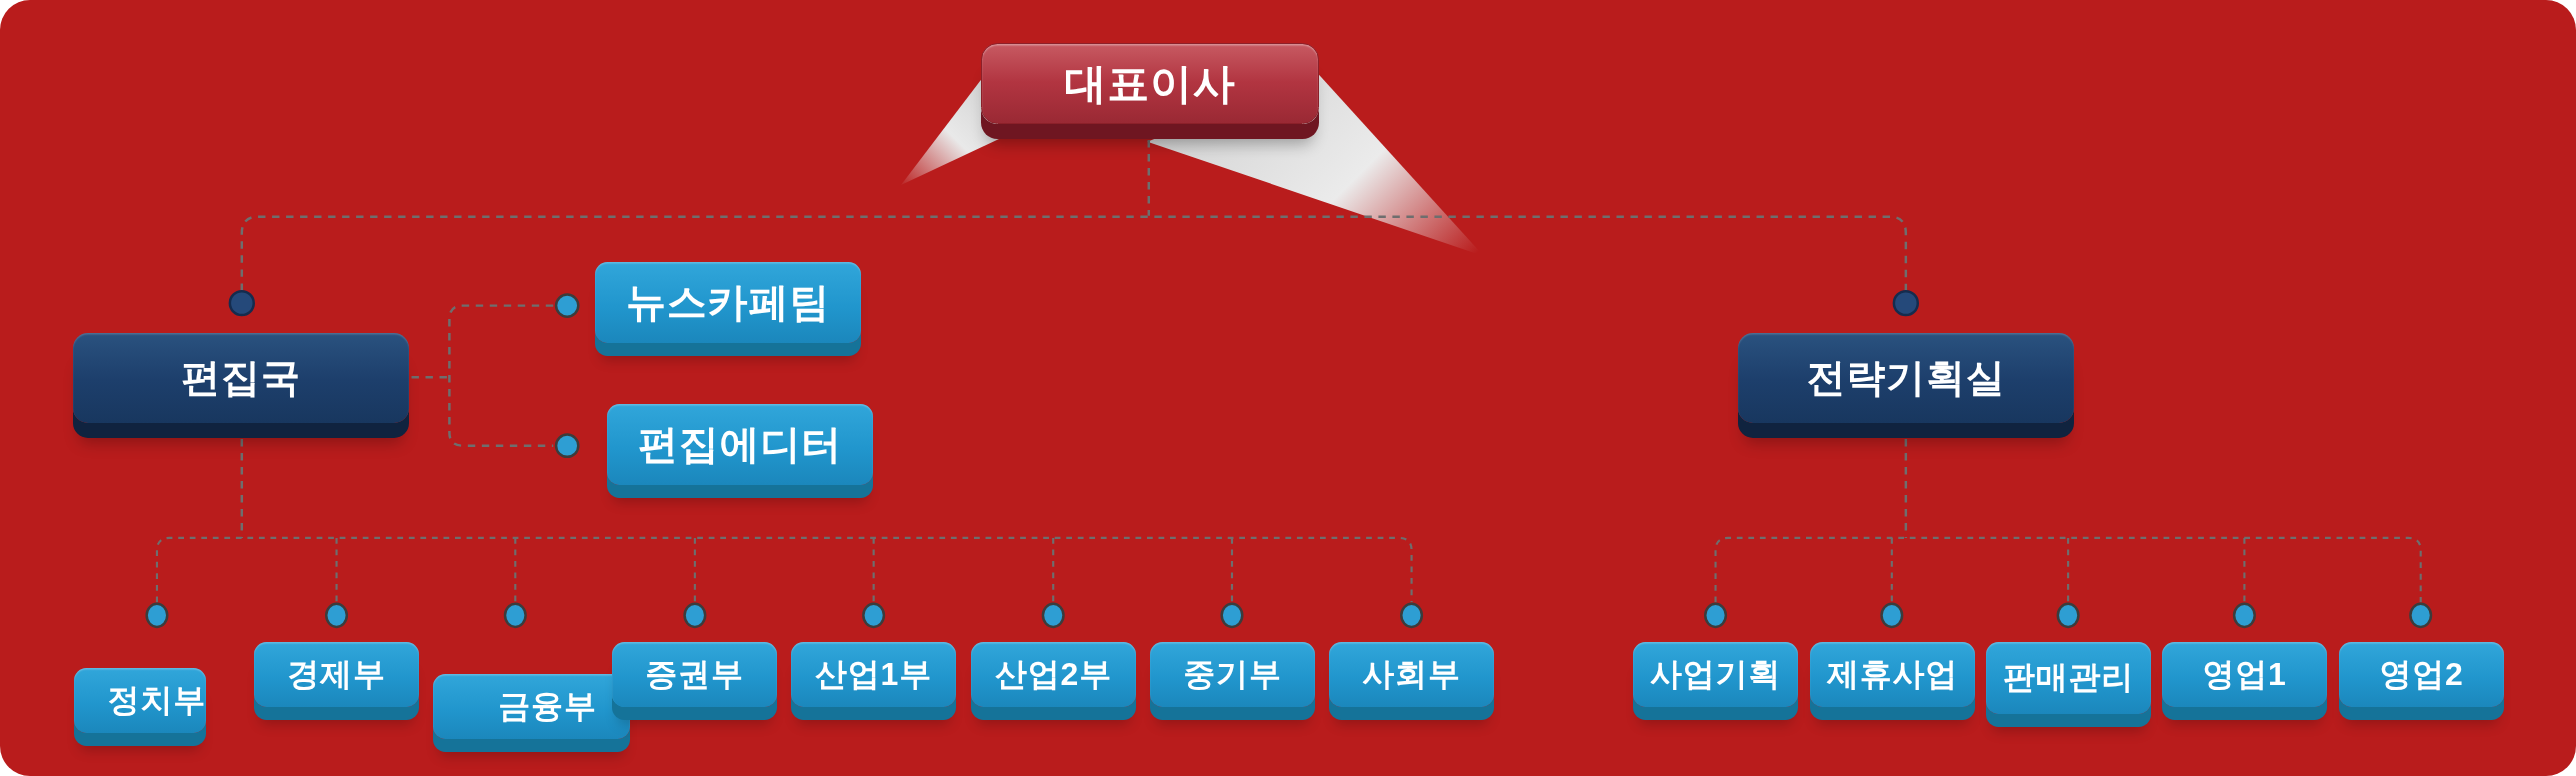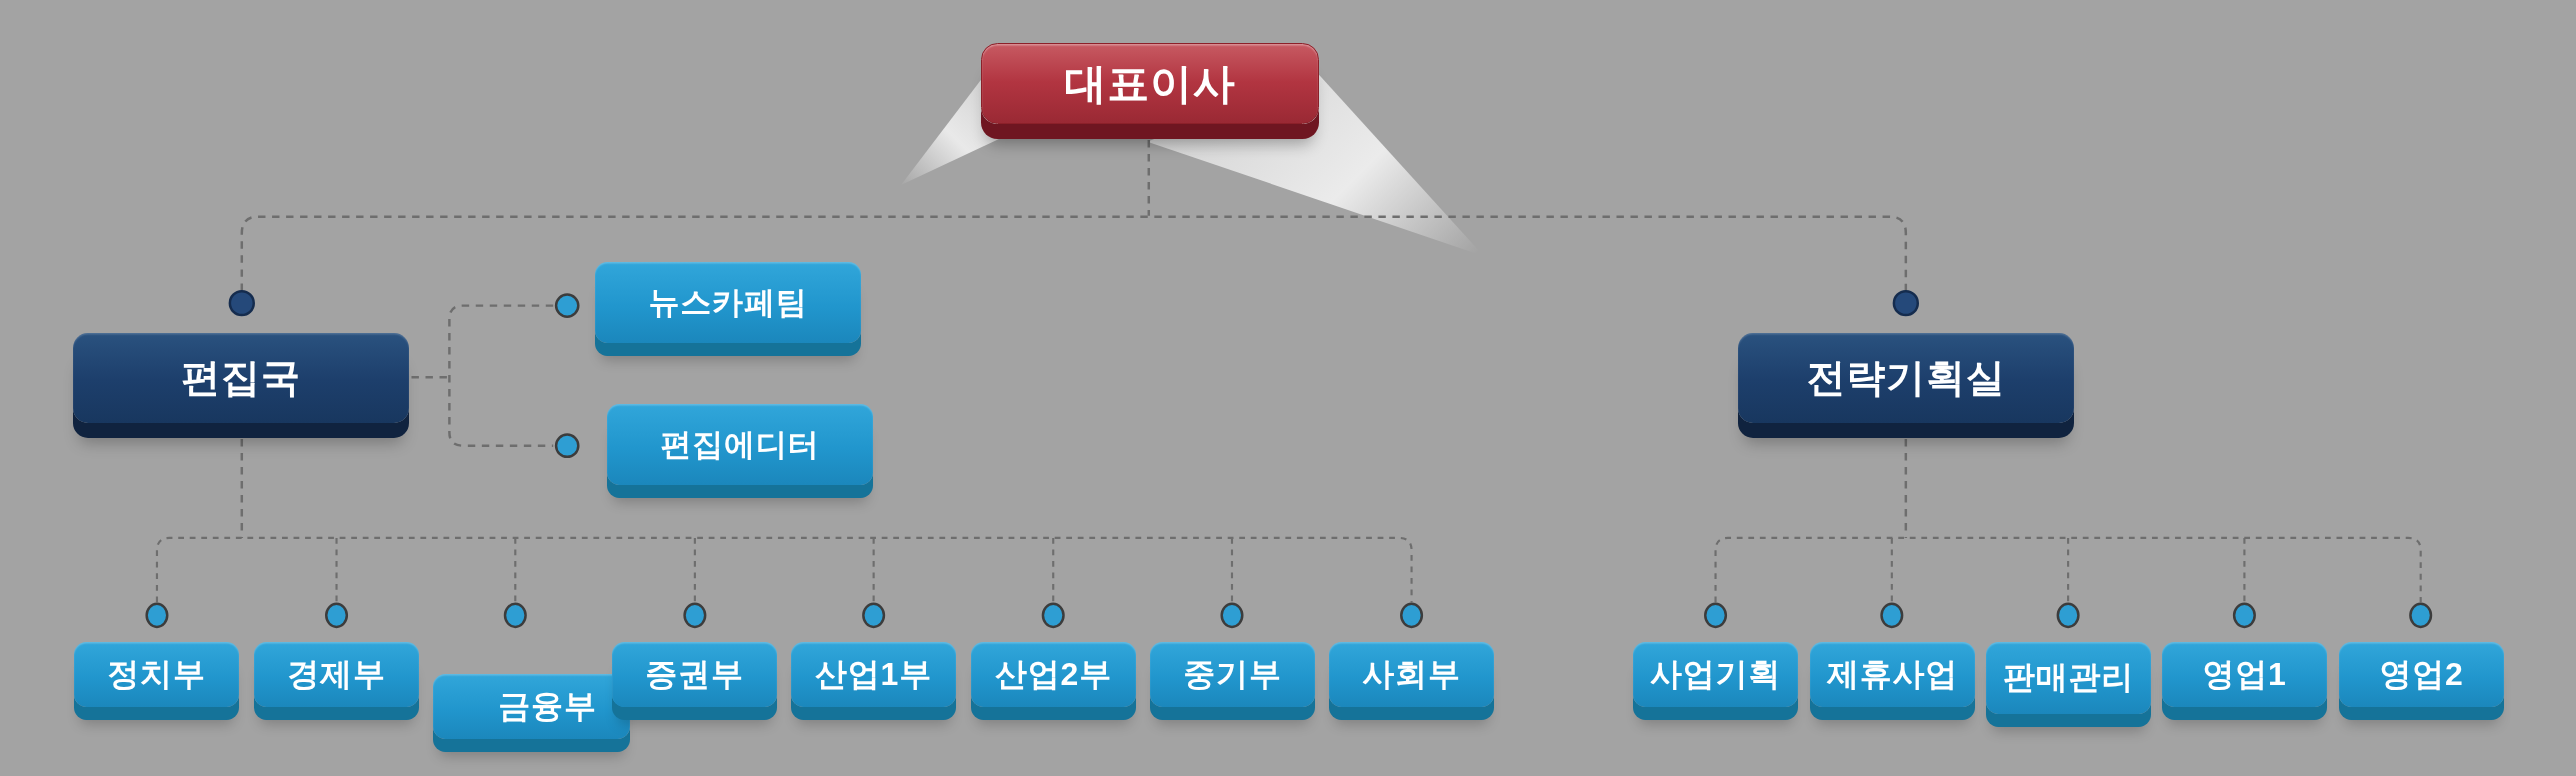--- a/index.html
+++ b/index.html
@@ -1,21 +1,22 @@
 <!DOCTYPE html>
 <html style="--c-ceo_red: #b23541; --c-ceo_red_dark: #6f1621; --c-navy: #1d3f6c; --c-navy_dark: #10233f; --c-navy_dot: #25497a; --c-blue: #2196cd; --c-blue_dark: #157399; --c-dot_blue: #2e9ed3; --c-line_gray: #6e6e6e;font-size:13px"><head>
 <meta charset="utf-8">
 <style>
   html,body{margin:0;padding:0;background:#fff;}
   .canvas{
     position:relative;
     width:2576px;height:776px;
     overflow:hidden;
-    background:#a3a3a3;
+    background:#b91c1c;
     font-family:"Liberation Sans","DejaVu Sans",sans-serif;
+    border-radius:30px;
   }
   
   svg.wires{position:absolute;inset:0;z-index:1;}
   .dash{fill:none;stroke:var(--c-line_gray);stroke-width:3;stroke-dasharray:9 8;}
   .dash-fine{fill:none;stroke:var(--c-line_gray);stroke-width:2.6;stroke-dasharray:7 7;}
   .dot-blue{fill:var(--c-dot_blue);stroke:#3c3c3c;stroke-width:3;}
   .dot-navy{fill:var(--c-navy_dot);stroke:#152c4e;stroke-width:3;}
   
   .wedge{position:absolute;z-index:0;}
   .wedge-left{
@@ -46,21 +47,21 @@
     background:linear-gradient(180deg,#2a527f 0%,var(--c-navy) 52%,#18375f 100%);
     border-radius:15px;
     box-shadow:0 15px 0 var(--c-navy_dark),0 26px 15px -6.6px rgba(0,0,0,.25),inset 0 1.6px 1.6px rgba(255,255,255,.18);
     font-size:39px;
   }
   .node-blue{
     background:linear-gradient(180deg,#31a6da 0%,var(--c-blue) 55%,#1b87bc 100%);
     border-radius:12.4px;
     box-shadow:0 13px 0 var(--c-blue_dark),0 23px 13px -6.6px rgba(0,0,0,.22),inset 0 1.6px 1.6px rgba(255,255,255,.25);
   }
-  .node-sub{font-size:31px;}
+  .node-sub{font-size:40px;}
   .node-dept{font-size:32px;}
 </style>
 </head>
 <body>
 
 <div class="canvas">
 
   <div class="wedge wedge-left"></div>
   <div class="wedge wedge-right"></div>
 
@@ -119,21 +120,21 @@
     <span class="lbl">뉴스카페팀</span>
   </div>
   <div class="node node-blue node-sub" style="left:595px;top:404px;width:266px;height:81px;margin-left:12px;">
     <span class="lbl">편집에디터</span>
   </div>
 
   <div class="node node-navy" style="left:1738px;top:333px;width:336px;height:90px;">
     <span class="lbl">전략기획실</span>
   </div>
 
-  <div class="node node-blue node-dept" style="left:74px;top:642px;width:165px;height:65px;">
+  <div class="node node-blue node-dept" style="left:74px;top:668px;width:132px;height:65px;justify-content:flex-end;">
     <span class="lbl">정치부</span>
   </div>
   <div class="node node-blue node-dept" style="left:254px;top:642px;width:165px;height:65px;">
     <span class="lbl">경제부</span>
   </div>
   <div class="node node-blue node-dept" style="left:433px;top:674px;width:165px;height:65px;padding-left:32px;">
     <span class="lbl">금융부</span>
   </div>
   <div class="node node-blue node-dept" style="left:612px;top:642px;width:165px;height:65px;">
     <span class="lbl">증권부</span>

